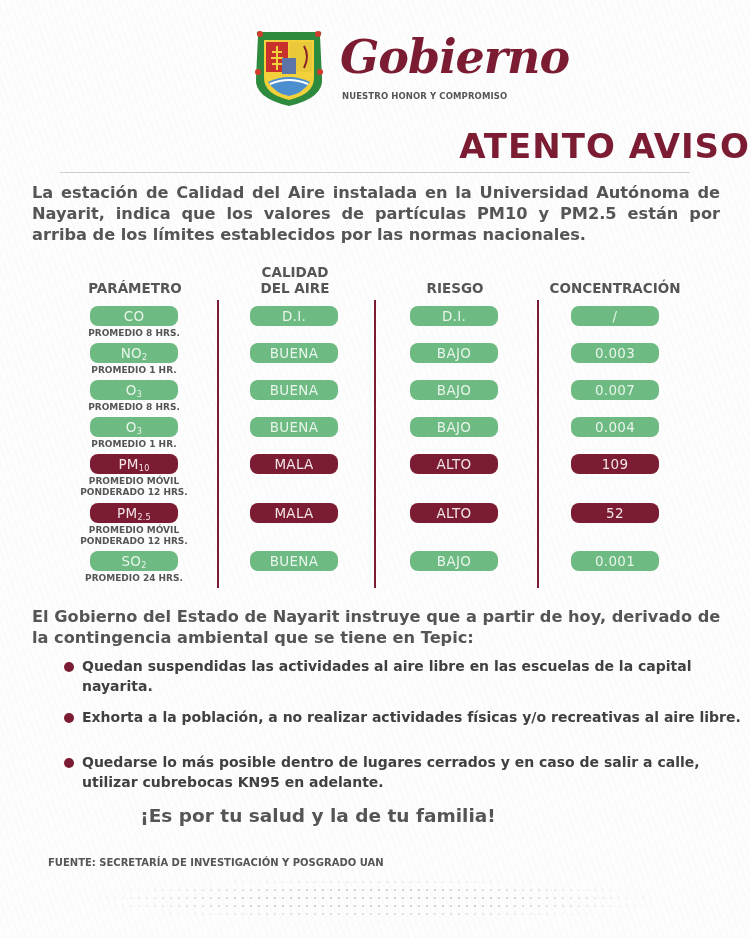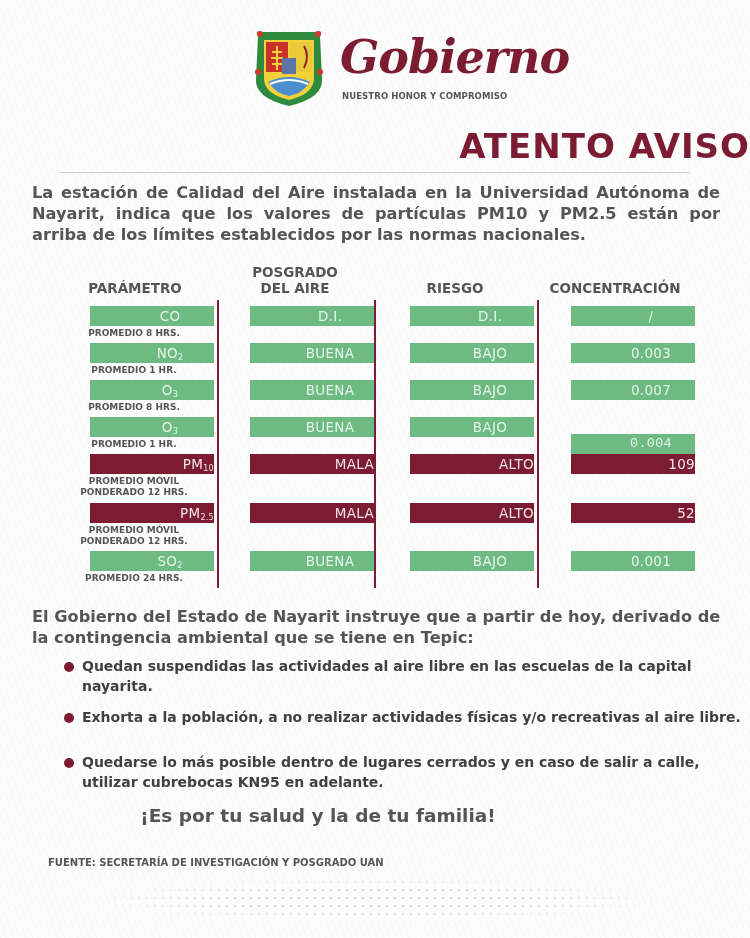--- a/index.html
+++ b/index.html
@@ -29,26 +29,26 @@
   }
   .rule { left: 60px; width: 630px; top: 172px; height: 1px; background: #cfcfcf; }
   .intro {
     left: 32px; width: 688px; top: 182px; font-size: 16.2px; font-weight: bold; color: #555;
     line-height: 21px; text-align: justify;
   }
   
   .th { font-size: 13.5px; font-weight: bold; color: #555; text-align: center; line-height: 16px; }
   .sep { width: 2px; background: #7b1c33; top: 300px; height: 288px; }
   .cell {
-    height: 20px; width: 88px; border-radius: 0; text-align: center;
+    height: 20px; width: 88px; border-radius: 8px; text-align: center;
     font-size: 13.5px; line-height: 20px; color: #e8f5ea;
-    font-family: "DejaVu Sans", sans-serif; letter-spacing: 0.3px; padding-left: 36px;
+    font-family: "DejaVu Sans", sans-serif; letter-spacing: 0.3px;
   }
   .cell.good { background: #6dba82; }
-  .cell.bad { background: #7b1c33; color: #f3e5e8; text-align: right; }
+  .cell.bad { background: #7b1c33; color: #f3e5e8; }
   .cell sub { font-size: 8px; vertical-align: -2px; }
   .sub { font-size: 9px; font-weight: bold; color: #555; text-align: center; width: 150px; line-height: 11px; }
   
   .para {
     left: 32px; width: 690px; top: 606px; font-size: 16.2px; font-weight: bold; color: #555; line-height: 21px;
   }
   .bullet { left: 64px; width: 660px; font-size: 14px; font-weight: bold; color: #404040; line-height: 20px; padding-left: 18px; }
   .dot { position: absolute; left: 0; top: 6px; width: 10px; height: 10px; border-radius: 50%; background: #7b1c33; }
   .closing { left: 0; width: 636px; top: 805px; text-align: center; font-size: 18.5px; font-weight: bold; color: #555; }
   .source { left: 48px; top: 857px; font-size: 10px; font-weight: bold; color: #555; }
@@ -81,21 +81,21 @@
   </svg>
 </div>
 <div class="abs brand-name">Gobierno</div>
 <div class="abs brand-tag">NUESTRO HONOR Y COMPROMISO</div>
 
 <div class="abs title">ATENTO AVISO</div>
 <div class="abs rule"></div>
 <div class="abs intro">La estación de Calidad del Aire instalada en la Universidad Autónoma de Nayarit, indica que los valores de partículas PM10 y PM2.5 están por arriba de los límites establecidos por las normas nacionales.</div>
 
 <div class="abs th" style="left:60px;width:150px;top:280px;">PARÁMETRO</div>
-<div class="abs th" style="left:220px;width:150px;top:264px;">POSGRADO</div>
+<div class="abs th" style="left:220px;width:150px;top:264px;">CALIDAD</div>
 <div class="abs th" style="left:220px;width:150px;top:280px;">DEL AIRE</div>
 <div class="abs th" style="left:380px;width:150px;top:280px;">RIESGO</div>
 <div class="abs th" style="left:535px;width:160px;top:280px;">CONCENTRACIÓN</div>
 
 <div class="abs sep" style="left:217px;"></div>
 <div class="abs sep" style="left:374px;"></div>
 <div class="abs sep" style="left:537px;"></div>
 
 <div id="rows">
     <div class="abs cell good" style="left: 90px; top: 306px;"><span>CO</span><sub></sub></div>
@@ -109,21 +109,21 @@
     <div class="abs cell good" style="left: 571px; top: 343px;">0.003</div>
     <div class="abs sub" style="left: 59px; top: 365px;">PROMEDIO 1 HR.</div>
     <div class="abs cell good" style="left: 90px; top: 380px;"><span>O</span><sub>3</sub></div>
     <div class="abs cell good" style="left: 250px; top: 380px;">BUENA</div>
     <div class="abs cell good" style="left: 410px; top: 380px;">BAJO</div>
     <div class="abs cell good" style="left: 571px; top: 380px;">0.007</div>
     <div class="abs sub" style="left: 59px; top: 402px;">PROMEDIO 8 HRS.</div>
     <div class="abs cell good" style="left: 90px; top: 417px;"><span>O</span><sub>3</sub></div>
     <div class="abs cell good" style="left: 250px; top: 417px;">BUENA</div>
     <div class="abs cell good" style="left: 410px; top: 417px;">BAJO</div>
-    <div class="abs cell good" style="left: 571px; top: 434px; font-family: Liberation Mono, monospace;">0.004</div>
+    <div class="abs cell good" style="left: 571px; top: 417px;">0.004</div>
     <div class="abs sub" style="left: 59px; top: 439px;">PROMEDIO 1 HR.</div>
     <div class="abs cell bad" style="left: 90px; top: 454px;"><span>PM</span><sub>10</sub></div>
     <div class="abs cell bad" style="left: 250px; top: 454px;">MALA</div>
     <div class="abs cell bad" style="left: 410px; top: 454px;">ALTO</div>
     <div class="abs cell bad" style="left: 571px; top: 454px;">109</div>
     <div class="abs sub" style="left: 59px; top: 476px;">PROMEDIO MÓVIL</div>
     <div class="abs sub" style="left: 59px; top: 487px;">PONDERADO 12 HRS.</div>
     <div class="abs cell bad" style="left: 90px; top: 503px;"><span>PM</span><sub>2.5</sub></div>
     <div class="abs cell bad" style="left: 250px; top: 503px;">MALA</div>
     <div class="abs cell bad" style="left: 410px; top: 503px;">ALTO</div>

